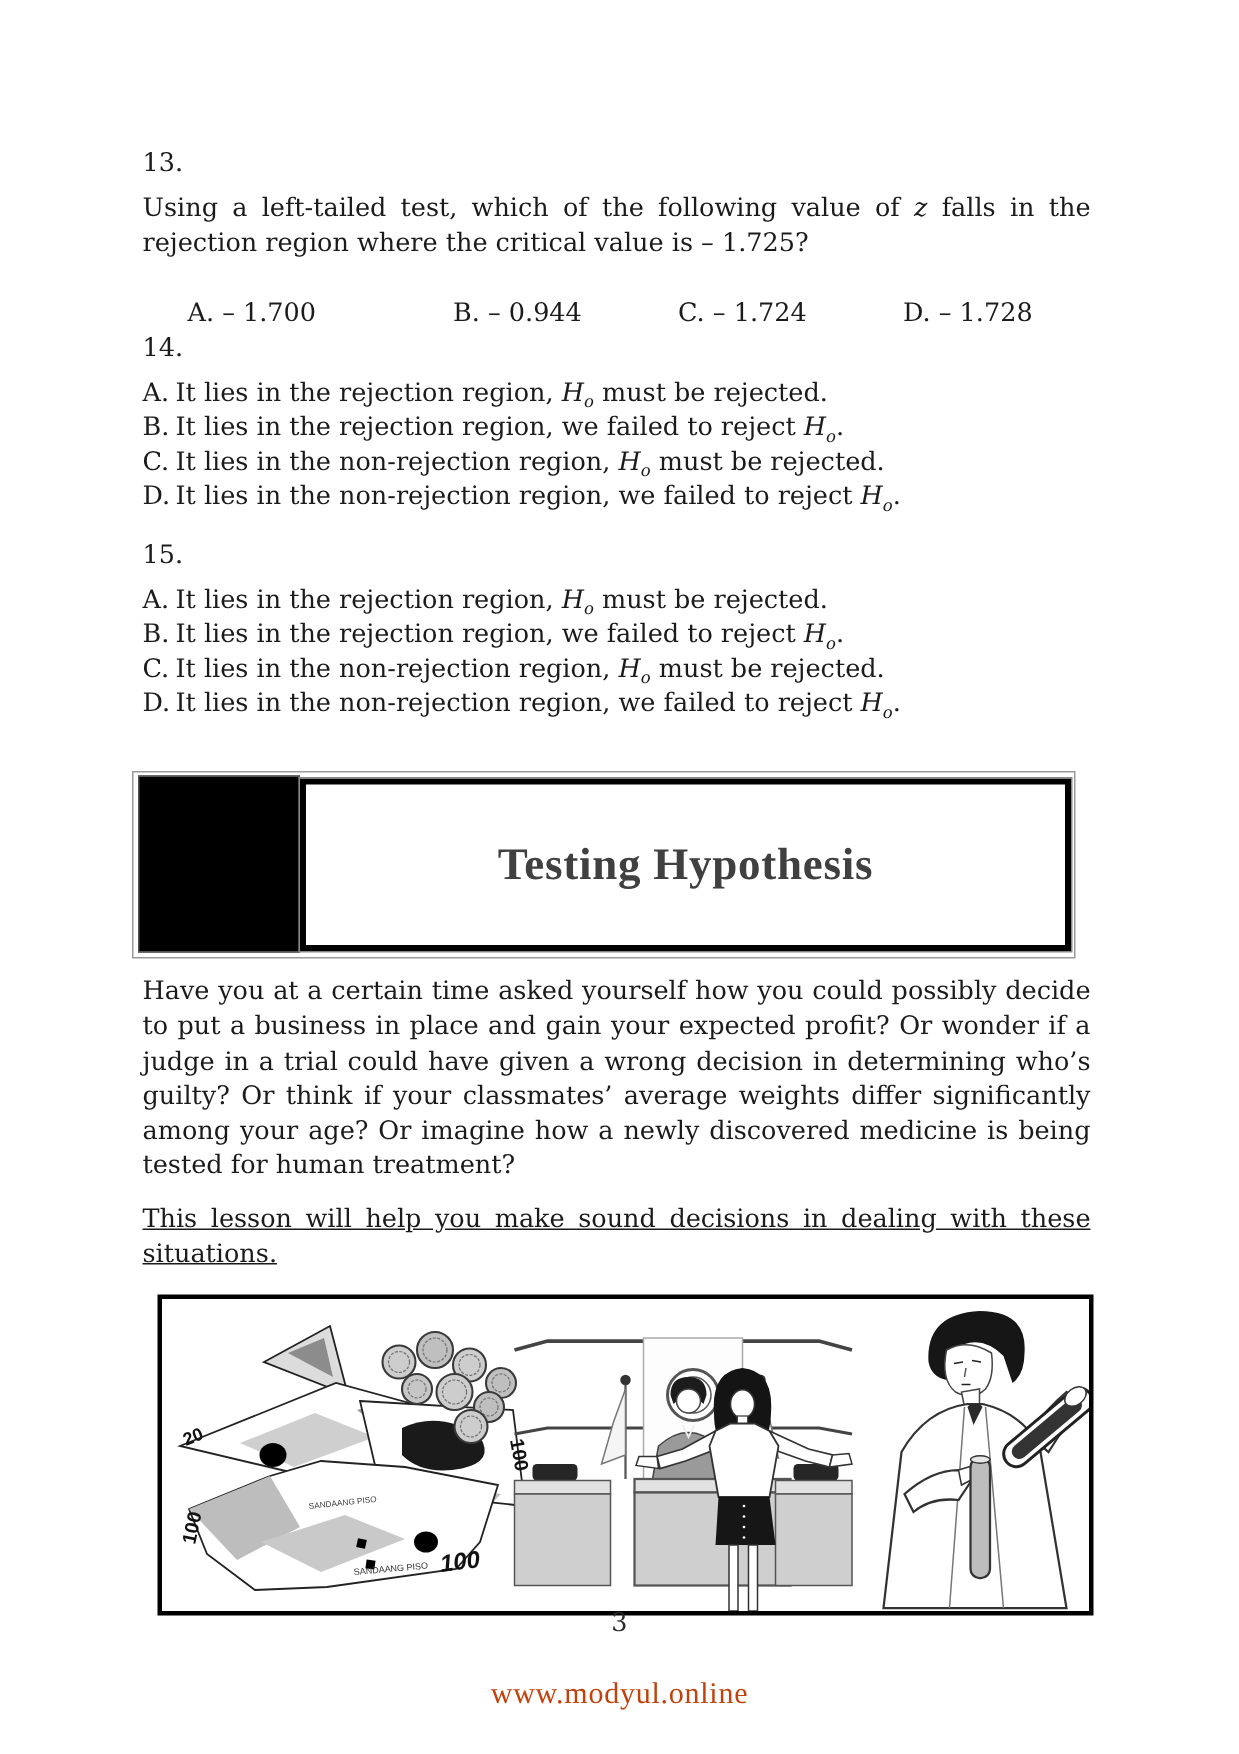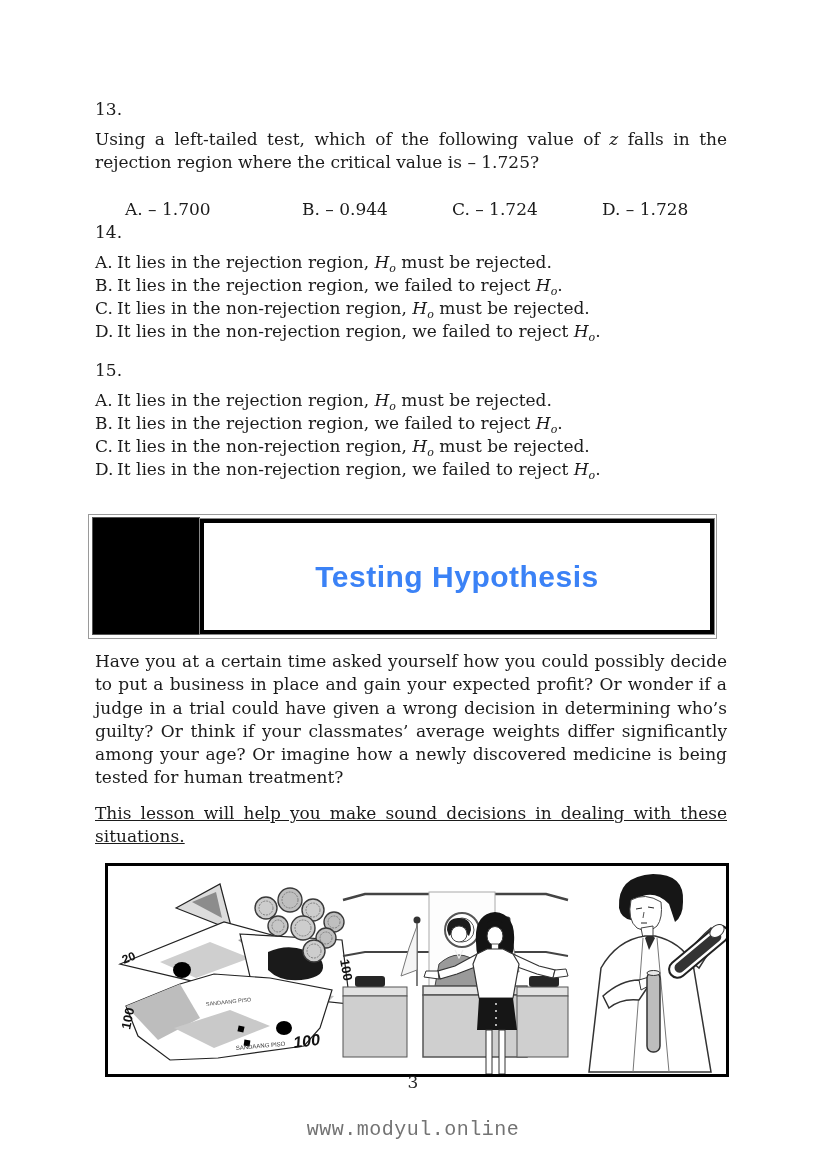--- a/index.html
+++ b/index.html
@@ -35,42 +35,42 @@
   .banner-black{
     position:absolute;left:3px;top:2px;bottom:3px;width:106px;
     background:#000;border:1px solid #555;
   }
   .banner-titlebox{
     position:absolute;left:111px;top:4px;right:2px;bottom:4px;
     background:#fff;border:4px solid #000;outline:1px solid #888;
     display:flex;align-items:center;justify-content:center;
   }
   .banner-title{
-    margin:0;font-size:30px;font-weight:bold;color:#3b82f6;
-    letter-spacing:0.5px;font-family:Liberation Sans, sans-serif;
+    margin:0;font-size:30px;font-weight:bold;color:#404040;
+    letter-spacing:0.5px;font-family:Liberation Serif, serif;
   }
   .para{
     margin:0;font-size:17px;line-height:23.3px;text-align:justify;
   }
   .para-1{margin-top:11px;}
   .para-2{margin-top:12px;text-decoration:underline;}
   .figure{
     margin:15px 0 0 10px;
     width:618px;height:208px;
     border:3px solid #000;
     background:#fff;
   }
   .footer-pagenum{
     position:absolute;top:1072px;left:0;width:100%;
     text-align:center;font-size:17px;color:#2a2a2a;
   }
   .footer-watermark{
     position:absolute;top:1118px;left:0;width:100%;
-    text-align:center;font-size:20px;color:#737373;
-    font-family:Liberation Mono, monospace;letter-spacing:0.5px;
+    text-align:center;font-size:20px;color:#c2410c;
+    font-family:Liberation Serif, serif;letter-spacing:0.5px;
   }
   svg text{font-family:"Liberation Sans","DejaVu Sans",sans-serif;}
 </style>
 </head>
 <body>
 
 <div class="page">
   <div class="content">
 
     <div class="question">

